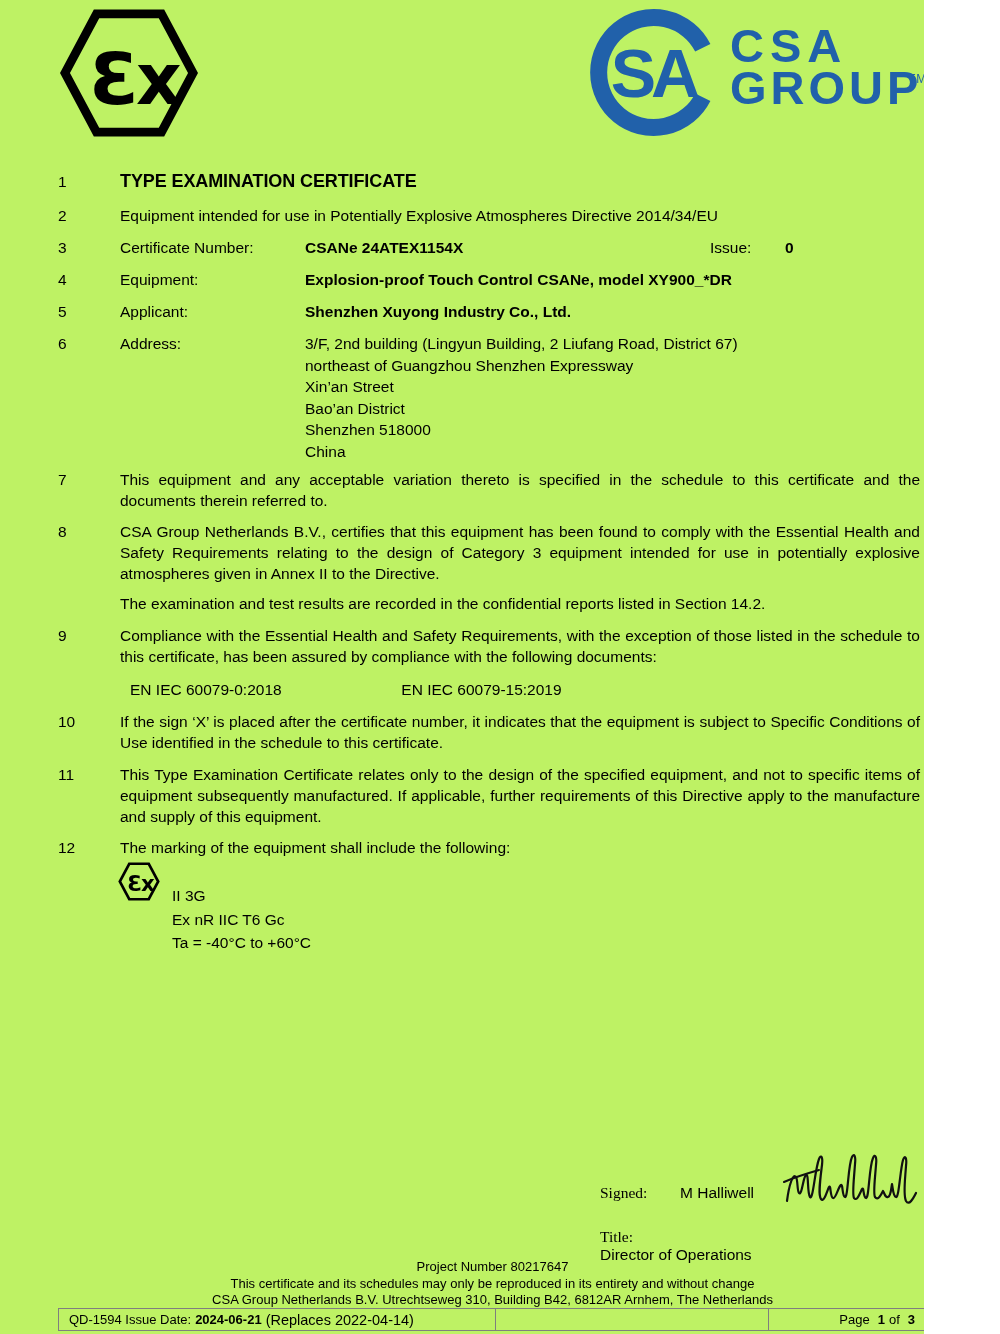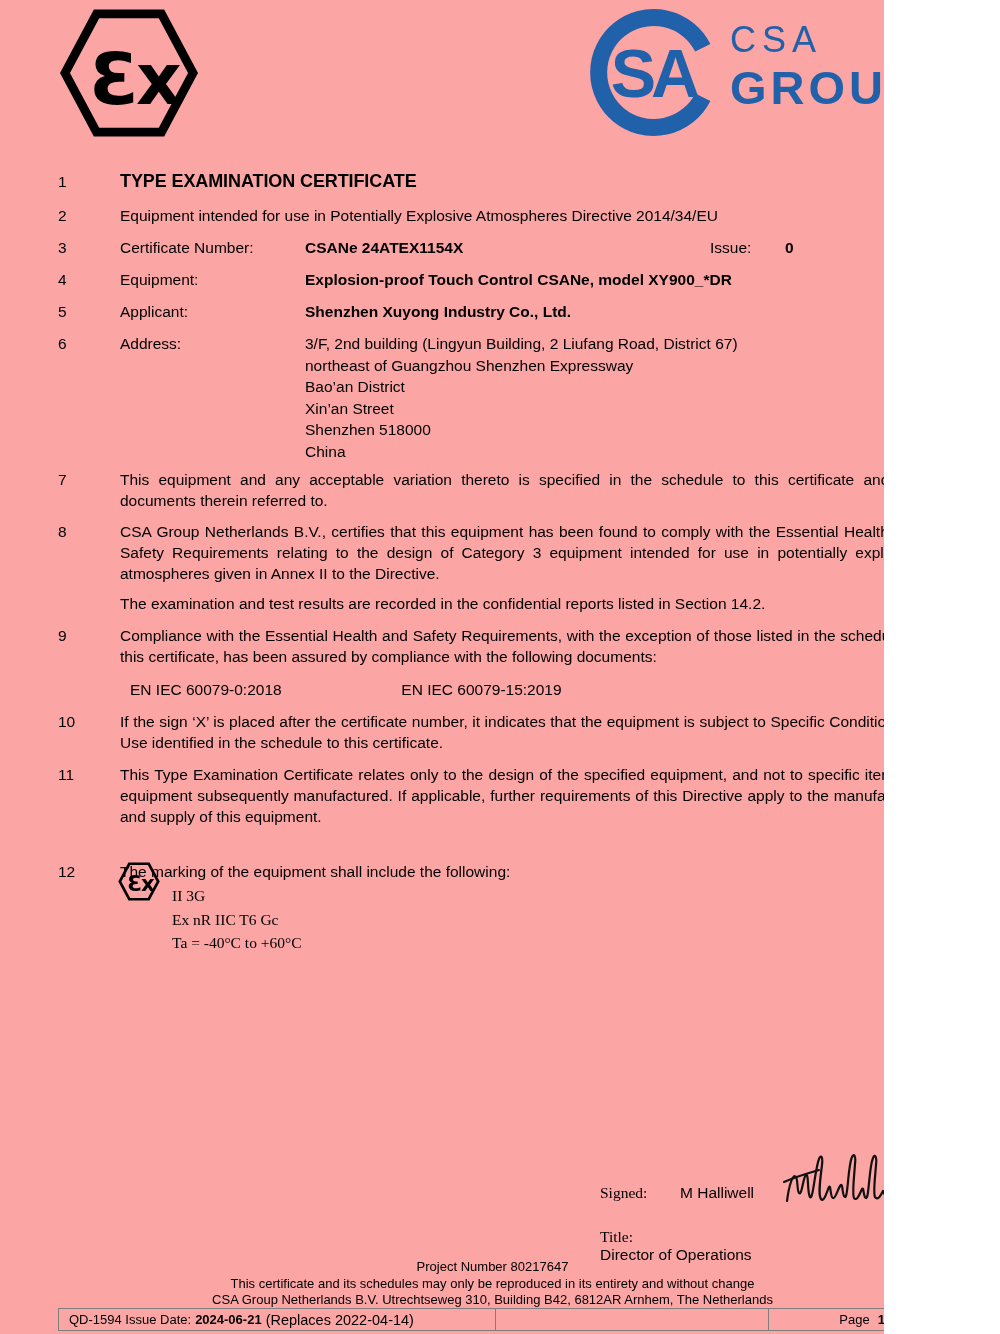--- a/index.html
+++ b/index.html
@@ -1,23 +1,23 @@
 <!DOCTYPE html>
 <html><head>
 <meta charset="utf-8">
 <style>
   html,body{margin:0;padding:0;background:#ffffff;}
   .page{
-    position:relative;width:884px;height:1334px;background:#fca5a5;
-    font-family:"Liberation Sans",sans-serif;color:#000;overflow:hidden;
+    position:relative;width:884px;height:1334px;background:#bef264;
+    font-family:"Liberation Sans",sans-serif;color:#000;overflow:hidden;padding-left:40px;
   }
   
   .ex-logo{position:absolute;left:60px;top:8px;}
   .csa-mark{position:absolute;left:588px;top:5px;}
-  .csa-word1{position:absolute;left:730px;top:22px;font-size:36px;font-weight:400;
+  .csa-word1{position:absolute;left:730px;top:22px;font-size:47px;font-weight:700;
     letter-spacing:6px;color:#2161aa;line-height:1;}
   .csa-word2{position:absolute;left:730px;top:64px;font-size:47px;font-weight:800;
     letter-spacing:4px;color:#2161aa;line-height:1;}
   .csa-tm{position:absolute;left:908px;top:72px;font-size:12px;font-weight:400;color:#2161aa;letter-spacing:1px;}
   
   .row{position:absolute;left:58px;width:864px;display:flex;align-items:baseline;font-size:15.5px;line-height:21px;}
   .rownum{flex:none;width:62px;font-size:15.5px;}
   .rowcontent{width:800px;}
   .title-text{font-size:18px;font-weight:bold;letter-spacing:-0.1px;}
   .para{text-align:justify;}
@@ -26,21 +26,21 @@
   .fieldvalue{font-weight:bold;}
   .issuewrap{position:absolute;left:590px;top:0;display:flex;}
   .issuelabel{width:70px;}
   .issuevalue{font-weight:bold;margin-left:5px;}
   .addr-lines div{line-height:21.5px;}
   .para2{margin-top:9px;}
   .docline{margin-top:12px;}
   .doc1{display:inline-block;width:267px;margin-left:10px;}
   
   .mark-hex{position:absolute;left:118px;top:862px;}
-  .mark-lines{position:absolute;left:172px;top:884px;font-size:15.5px;line-height:23.5px;font-family:Liberation Serif, serif;}
+  .mark-lines{position:absolute;left:172px;top:884px;font-size:15.5px;line-height:23.5px;}
   
   .sigrow{position:absolute;font-size:15.5px;display:flex;}
   .siglabel{flex:none;width:80px;font-family:Liberation Serif, serif;}
   .sig-img{position:absolute;left:783px;top:1150px;}
   
   .footer-center{position:absolute;left:0;top:1259px;width:985px;text-align:center;
     font-size:13px;line-height:16.5px;}
   .bottombar{position:absolute;left:58px;top:1308px;width:872px;height:23px;
     border:1px solid #7f7f7f;display:flex;box-sizing:border-box;font-size:13px;}
   .bb-left{flex:none;width:437px;border-right:1px solid #7f7f7f;box-sizing:border-box;
@@ -121,22 +121,22 @@
   </div>
 
   <div class="row" style="top:333px;">
     <span class="rownum">6</span>
     <div class="rowcontent">
       <div class="fieldline">
         <span class="fieldlabel">Address:</span>
         <div class="addr-lines">
           <div>3/F, 2nd building (Lingyun Building, 2 Liufang Road, District 67)</div>
           <div>northeast of Guangzhou Shenzhen Expressway</div>
+          <div>Xin’an Street</div>
           <div>Bao’an District</div>
-          <div>Xin’an Street</div>
           <div>Shenzhen 518000</div>
           <div>China</div>
         </div>
       </div>
     </div>
   </div>
 
   <div class="row" style="top:469px;">
     <span class="rownum">7</span>
     <div class="rowcontent para">This equipment and any acceptable variation thereto is specified in the schedule to this certificate and the documents therein referred to.</div>
@@ -164,21 +164,21 @@
   <div class="row" style="top:711px;">
     <span class="rownum">10</span>
     <div class="rowcontent para">If the sign ‘X’ is placed after the certificate number, it indicates that the equipment is subject to Specific Conditions of Use identified in the schedule to this certificate.</div>
   </div>
 
   <div class="row" style="top:764px;">
     <span class="rownum">11</span>
     <div class="rowcontent para">This Type Examination Certificate relates only to the design of the specified equipment, and not to specific items of equipment subsequently manufactured. If applicable, further requirements of this Directive apply to the manufacture and supply of this equipment.</div>
   </div>
 
-  <div class="row" style="top:837px;margin-top:24px;">
+  <div class="row" style="top:837px;">
     <span class="rownum">12</span>
     <div class="rowcontent">The marking of the equipment shall include the following:</div>
   </div>
 
   <div class="mark-hex">
     <svg width="42" height="39" viewBox="0 0 140 132">
       <polygon points="37,6 103,6 135,66 103,126 37,126 5,66" fill="none" stroke="#000" stroke-width="9"></polygon>
       <text x="30" y="97" class="exfont" font-size="72" letter-spacing="-3" fill="#000">Ɛx</text>
     </svg>
   </div>

